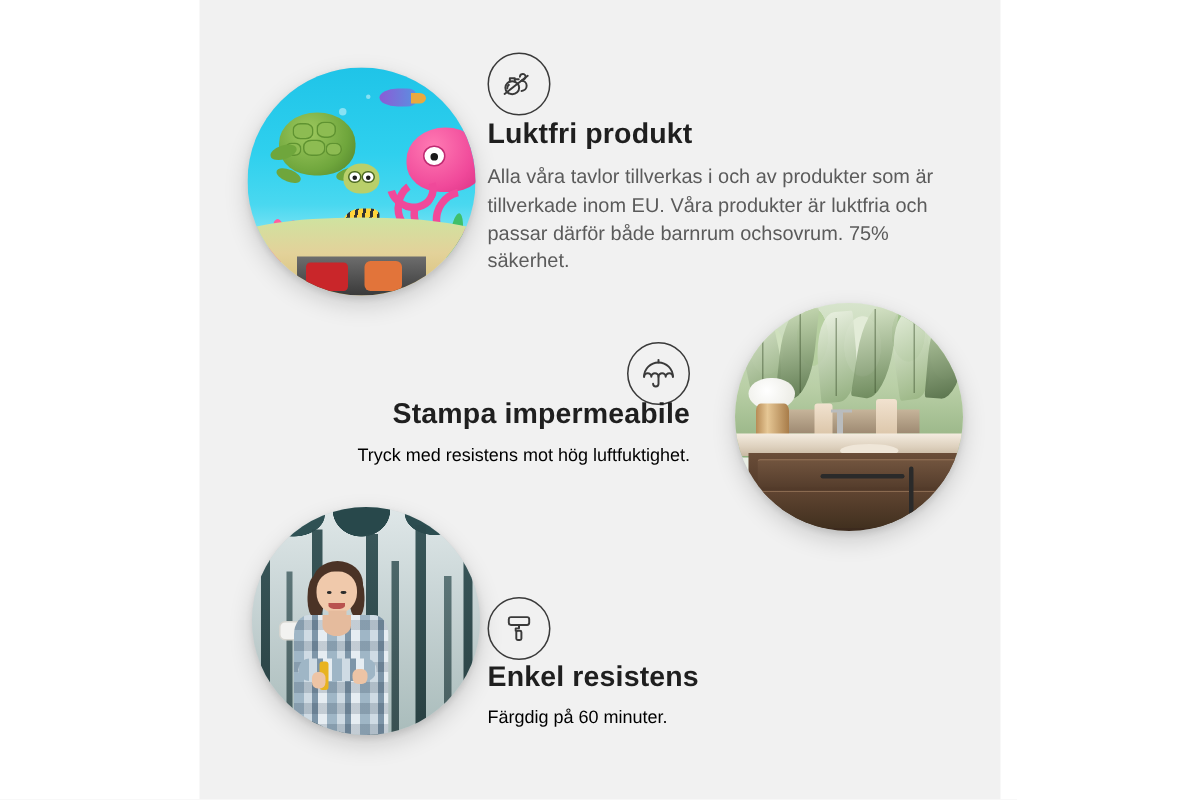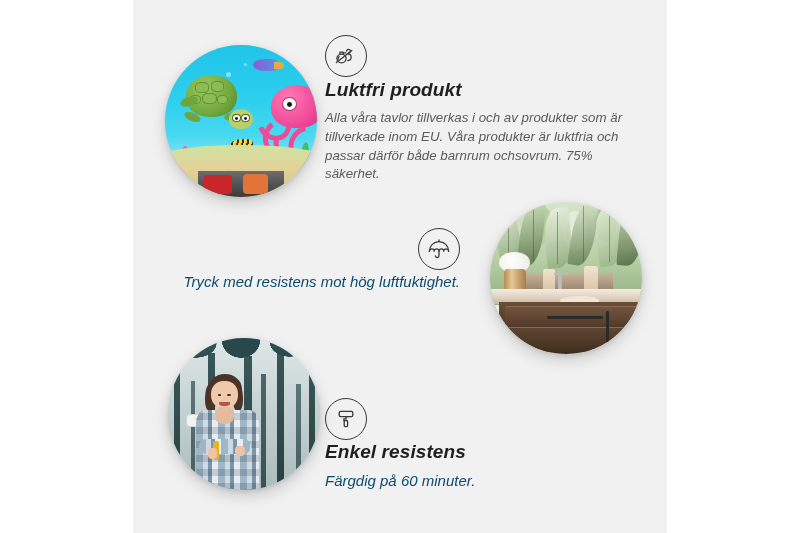--- a/index.html
+++ b/index.html
@@ -2,21 +2,21 @@
 <html><head>
 <meta charset="utf-8">
 <style>
   html,body{margin:0;padding:0;}
   body{
     width:800px;height:533px;overflow:hidden;
     background:#ffffff;
     font-family:"Liberation Sans","DejaVu Sans",sans-serif;
     -webkit-font-smoothing:antialiased;
   }
-  .stage{position:relative;width:800px;height:460px;background:#ffffff;font-style:italic;}
+  .stage{position:relative;width:800px;height:460px;background:#ffffff;}
   .panel{
     position:absolute;left:133px;top:0;width:534px;height:533px;
     background:#f1f1f1;overflow:hidden;
   }
 
   
   .photo{
     position:absolute;border-radius:50%;overflow:hidden;
     box-shadow:0 6px 16px rgba(0,0,0,.16), 0 2px 5px rgba(0,0,0,.10);
     background:#cfd6d8;
@@ -34,21 +34,21 @@
 
   
   .block{position:absolute;}
   .heading{
     font-size:19px;font-weight:700;color:#1f1f1f;
     letter-spacing:.1px;line-height:1.25;margin:0;
   }
   .body{
     font-size:13.3px;color:#5b5b5b;line-height:1.42;margin:0;
   }
-  .sub{font-size:15px;color:#0c4a6e;line-height:1.4;margin:0;}
+  .sub{font-size:12px;color:#000000;line-height:1.4;margin:0;}
   .right{text-align:right;}
 
   
   .sea{position:absolute;inset:0;background:linear-gradient(#1fc4e8 0%,#2fd0ee 38%,#49d8f0 60%,#7fe4f4 74%,#bfe9c9 82%,#e8d9a6 88%,#dcc37f 100%);}
   .sea .sand{position:absolute;left:-5%;right:-5%;bottom:0;height:34%;background:linear-gradient(#cfe3a0,#e3d29a 45%,#d8bf78);border-radius:50% 50% 0 0/26% 26% 0 0;}
   .sea .turtle{position:absolute;left:10%;top:20%;width:46%;height:36%;}
   .sea .turtle .shell{position:absolute;left:8%;top:0;width:74%;height:76%;border-radius:52% 52% 48% 48%;background:radial-gradient(circle at 38% 32%,#9ec95f,#6fa63c 62%,#4e7f2a);}
   .sea .turtle .sc{position:absolute;border-radius:40%;background:#8dbc52;box-shadow:inset 0 0 0 1px #5f9331;}
   .sea .turtle .head{position:absolute;right:-4%;bottom:2%;width:34%;height:36%;border-radius:50% 50% 46% 46%;background:#b9cf6a;}
   .sea .turtle .eye{position:absolute;width:26%;height:30%;border-radius:50%;background:#fff;border:1px solid #4c6a20;}
@@ -244,20 +244,21 @@
         <svg width="26" height="26" viewBox="0 0 26 26" fill="none" stroke="#3a3a3a" stroke-width="1.3" stroke-linecap="round" stroke-linejoin="round">
           <path d="M3.4 15.2c0-5.3 4.3-9.6 9.6-9.6s9.6 4.3 9.6 9.6"></path>
           <path d="M3.4 15.2c0-1.3 1.1-2.4 2.4-2.4s2.4 1.1 2.4 2.4c0-1.3 1.1-2.4 2.4-2.4s2.4 1.1 2.4 2.4c0-1.3 1.1-2.4 2.4-2.4s2.4 1.1 2.4 2.4c0-1.3 1.1-2.4 2.4-2.4s2.4 1.1 2.4 2.4"></path>
           <path d="M13 5.6V3.9"></path>
           <path d="M13 15.2v4.6c0 1-.8 1.8-1.8 1.8s-1.8-.8-1.8-1.8"></path>
         </svg>
       </div>
     </div>
 
     <div class="block right" style="left:22px;top:265px;width:305px;">
+      <div class="heading">Stampa impermeabile</div>
       <div class="sub" style="margin-top:6px;">Tryck med resistens mot hög luftfuktighet.</div>
     </div>
 
     <div class="photo" style="left:35px;top:338px;width:152px;height:152px;">
       <div class="inner forest">
         <div class="canopy"></div>
         <div class="tree" style="left:4%;width:6px;height:84%;"></div>
         <div class="tree" style="left:15%;width:4px;height:72%;opacity:.7;"></div>
         <div class="tree" style="left:26%;width:7px;height:90%;"></div>
         <div class="tree" style="left:38%;width:4px;height:66%;opacity:.65;"></div>

